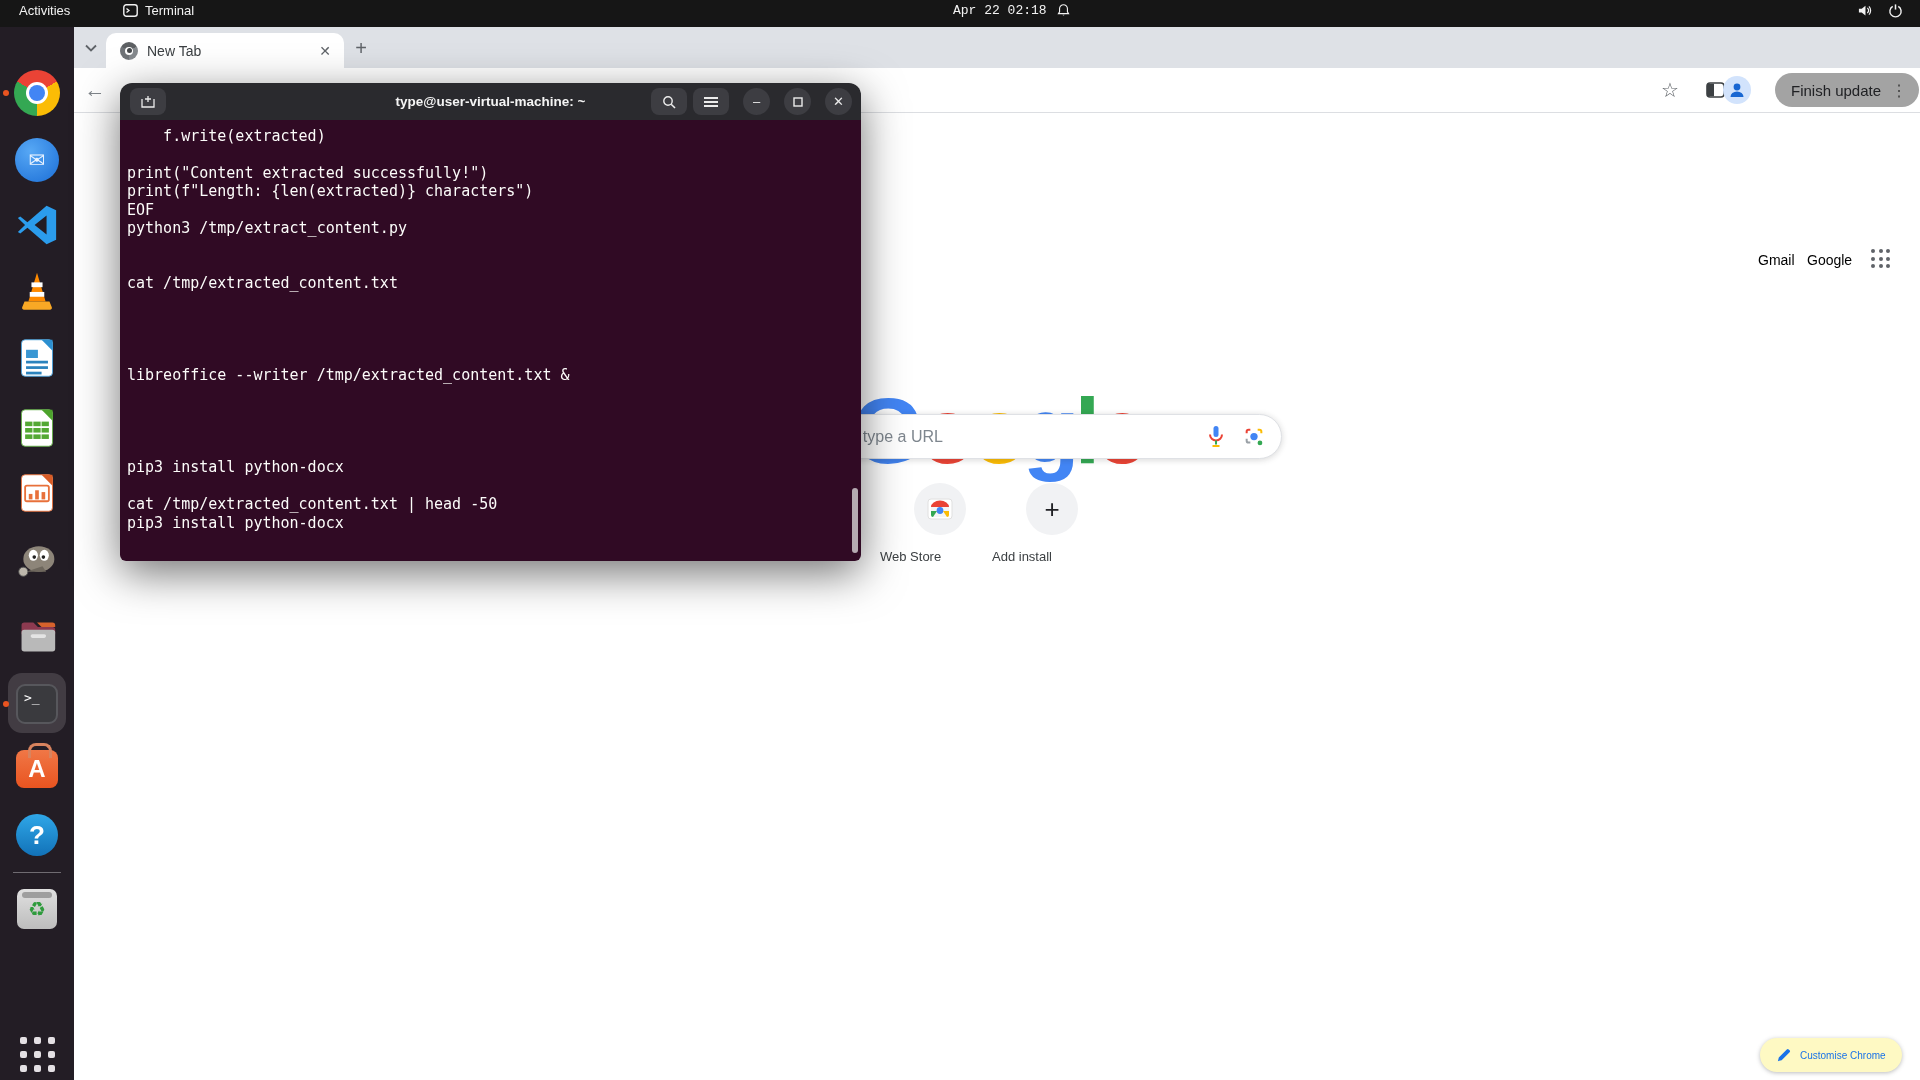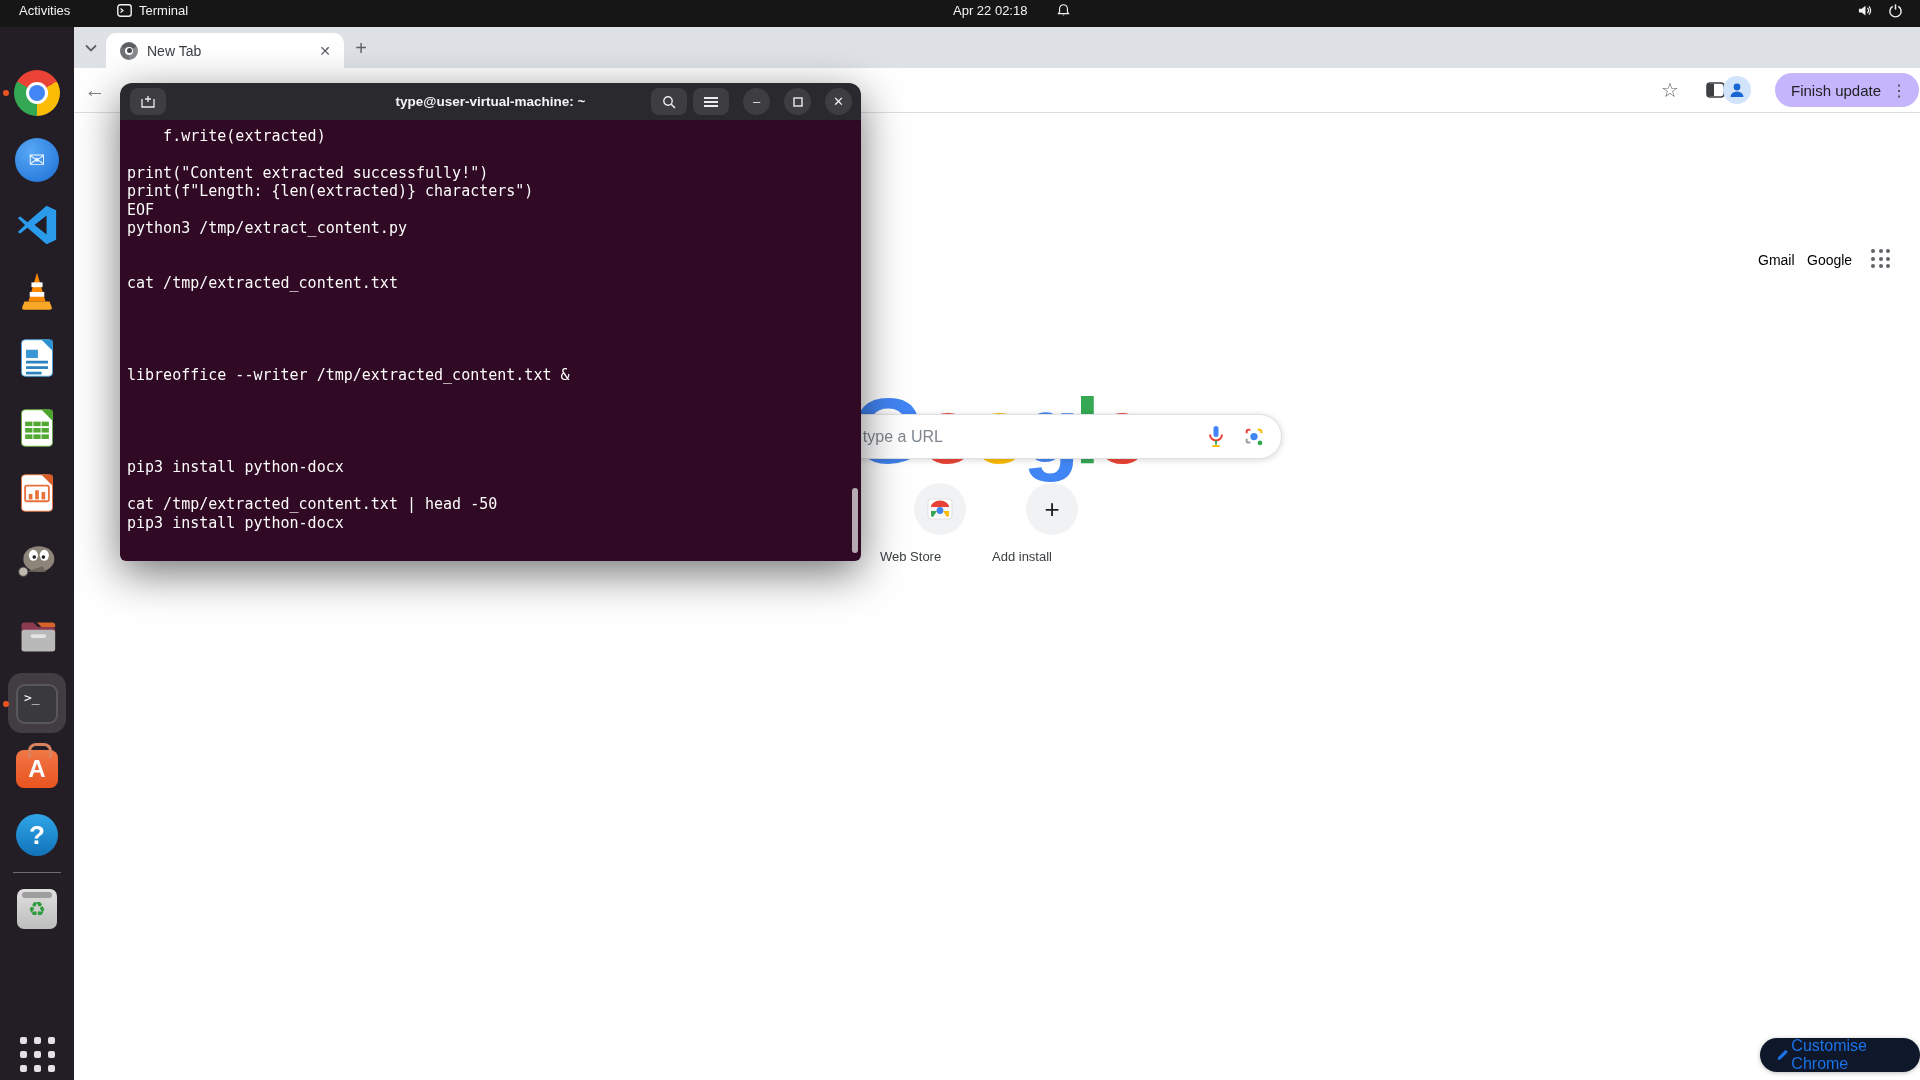--- a/index.html
+++ b/index.html
@@ -54,41 +54,41 @@
          border-radius:10px 10px 0 0; display:flex; align-items:center; }
   .tab-title { font-size:14px; color:#3c4043; margin-left:9px; flex:1; }
   .chrome-fav { width:18px; height:18px; margin-left:14px; border-radius:50%; position:relative;
     background:conic-gradient(from -60deg,#5d6063 0 120deg,#85898d 0 240deg,#6f7377 0 360deg); }
   .chrome-fav::before { content:""; position:absolute; inset:5px; background:#fff; border-radius:50%; }
   .chrome-fav::after { content:""; position:absolute; inset:6.5px; background:#45484b; border-radius:50%; }
   .gbtn { color:#5f6368; display:flex; align-items:center; justify-content:center; }
   .winctl { position:absolute; top:38px; width:20px; height:20px; font-size:15px; }
   .toolbar { position:absolute; left:74px; top:68px; width:1846px; height:45px; background:#fff; }
   .pill { position:absolute; border-radius:17px; display:flex; align-items:center; }
-  .update-pill { left:1775px; top:73px; height:34px; padding:0 12px 0 16px; background:#c4b5fd;
+  .update-pill { left:1775px; top:73px; height:34px; padding:0 12px 0 16px; background:#a3a3a3;
                  font-size:15px; color:#202124; gap:10px; }
   .avatar { position:absolute; left:1723px; top:76px; width:28px; height:28px; border-radius:50%;
             background:#d2e3fc; display:flex; align-items:center; justify-content:center; }
   .tdivider { position:absolute; left:74px; top:112px; width:1846px; height:1px; background:#dcdee2; }
   .page { position:absolute; left:74px; top:113px; width:1846px; height:967px; background:#fff; }
 
   .pglink { position:absolute; top:139px; font-size:14px; color:#000000; }
   .logo { position:absolute; left:0; top:272px; width:1846px; text-align:center;
           font-size:93px; font-weight:bold; letter-spacing:-5px; line-height:1; }
   .searchbar { position:absolute; left:636px; top:301px; width:572px; height:45px; border-radius:23px;
                background:#fff; border:1px solid #dfe1e5; box-shadow:0 1px 6px rgba(32,33,36,.18);
                display:flex; align-items:center; }
   .searchbar input { border:none; outline:none; flex:1; margin-left:22px; font-size:16px;
                color:#202124; font-family:"Liberation Sans",sans-serif; background:transparent; }
   .searchbar input::placeholder { color:#7e868e; opacity:1; }
   .sc-tile { position:absolute; width:52px; height:52px; border-radius:50%; background:#f1f2f4;
              display:flex; align-items:center; justify-content:center; }
   .sc-label { position:absolute; width:120px; text-align:left; font-size:13px; color:#3c4043; top:436px; }
-  .customise { left:1686px; top:925px; height:34px; padding:0 16px; background:#0f172a; gap:3px;
-               box-shadow:0 1px 4px rgba(60,64,67,.35); color:#1a73e8; font-size:16px; }
+  .customise { left:1686px; top:925px; height:34px; padding:0 16px; background:#fef9c3; gap:9px;
+               box-shadow:0 1px 4px rgba(60,64,67,.35); color:#1a73e8; font-size:10px; }
 
   
   .termwin { position:absolute; left:120px; top:83px; width:741px; height:478px;
              border-radius:12px 12px 6px 6px; box-shadow:0 12px 44px rgba(0,0,0,.55); overflow:hidden; }
   .termhdr { position:absolute; left:0; top:0; width:741px; height:37px; background:#2a2a2e; }
   .thbtn { position:absolute; top:5px; background:#3d3d42; color:#ececec; display:flex;
            align-items:center; justify-content:center; }
   .th-sq { width:36px; height:27px; border-radius:8px; }
   .th-ci { width:27px; height:27px; border-radius:50%; font-size:13px; }
   .termtitle { position:absolute; left:0; top:0; width:741px; height:37px; text-align:center;
@@ -103,30 +103,30 @@
 </style>
 </head>
 <body>
 
 <div class="screen">
 
   <div class="topbar">
     <div class="item" style="left:19px;">
       <span>Activities</span>
     </div>
-    <div class="item" style="left:117px;">
+    <div class="item" style="left:123px;">
       <span class="tb-icon">
         <svg width="15" height="13" viewBox="0 0 15 13">
             <rect x="0.8" y="0.8" width="13.4" height="11.4" rx="2.5" fill="none" stroke="#f2f2f2" stroke-width="1.4"></rect>
             <path d="M3.5 4.5 L6 6.5 L3.5 8.5" fill="none" stroke="#f2f2f2" stroke-width="1.3"></path>
           </svg>
       </span>
       <span>Terminal</span>
     </div>
-    <div class="item" style="left:953px;">
+    <div class="item" style="left:953px;font-family:Liberation Mono, monospace;">
       <span>Apr 22 02:18</span>
     </div>
     <div class="item" style="left:1056px;">
       <svg width="15" height="15" viewBox="0 0 16 16">
           <path d="M8 1.8a4.2 4.2 0 0 0-4.2 4.2v3.4L2.6 11.4h10.8L12.2 9.4V6A4.2 4.2 0 0 0 8 1.8z" fill="none" stroke="#f2f2f2" stroke-width="1.2"></path>
           <path d="M6.9 12.6a1.2 1.2 0 0 0 2.2 0z" fill="#f2f2f2"></path>
         </svg>
     </div>
     <div class="item" style="left:1857px;">
       <svg width="16" height="15" viewBox="0 0 16 16">

